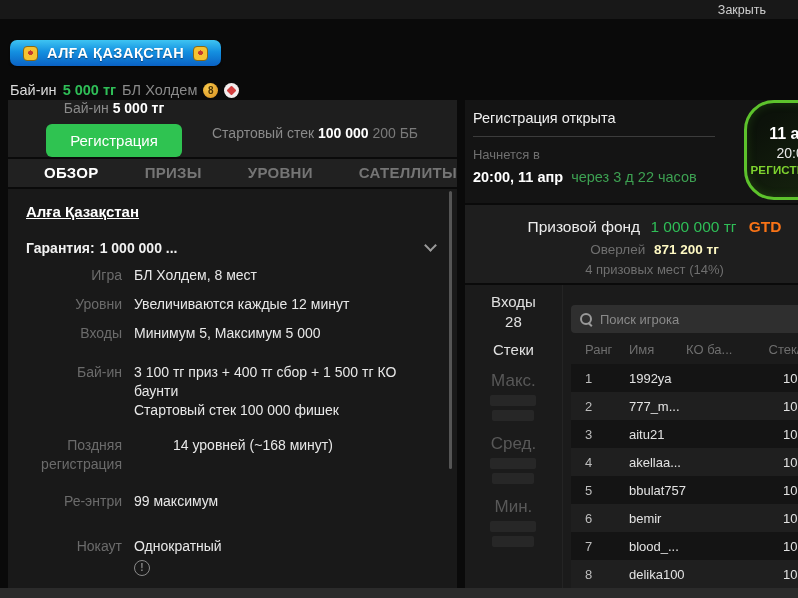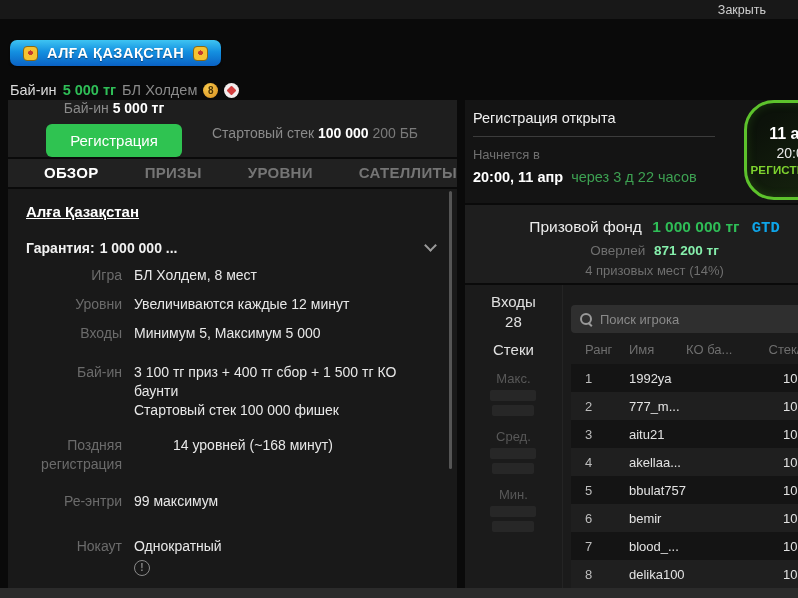--- a/index.html
+++ b/index.html
@@ -132,34 +132,34 @@
     display:flex; flex-direction:column; align-items:center; justify-content:center;
     box-shadow:0 0 10px rgba(70,160,30,.25) inset;
   }
   .start-badge .bdate { color:#fff; font-weight:bold; font-size:16px; }
   .start-badge .btime { color:#e8e8e8; font-size:14px; margin-top:2px; }
   .start-badge .breg  { color:#7ed32f; font-weight:bold; font-size:11.5px; margin-top:3px; letter-spacing:.2px; }
 
   .prize { background:#1e1e1e; height:82px; margin-top:2px; margin-bottom:2px; text-align:center; padding-top:13px; }
   .prize-line1 { font-size:15.5px; }
   .prize-line1 .plbl { color:#ececec; }
-  .prize-line1 .pval { color:#2fbe57; font-weight:bold; margin-left:6px; }
-  .prize-line1 .gtd  { color:#0ea5e9; font-weight:bold; margin-left:8px;font-family:Liberation Mono, monospace; }
+  .prize-line1 .pval { color:#2fbe57; font-weight:normal; margin-left:6px; }
+  .prize-line1 .gtd  { color:#f97316; font-weight:bold; margin-left:8px; }
   .prize-line2 { font-size:13.5px; margin-top:6px; }
   .prize-line2 .olbl { color:#6f6f6f; }
-  .prize-line2 .oval { color:#86efac; font-weight:bold; margin-left:5px; }
+  .prize-line2 .oval { color:#fef9c3; font-weight:bold; margin-left:5px; }
   .prize-line3 { font-size:13px; color:#6f6f6f; margin-top:5px; }
 
   .right-bottom { background:#1b1b1b; flex:1; display:flex; }
   .stats-col { flex:0 0 98px; text-align:center; padding-top:8px; border-right:1px solid #242424; }
   .stats-col .entries-lbl { color:#e0e0e0; font-size:15px; }
   .stats-col .entries-val { color:#e0e0e0; font-size:15px; margin-top:3px; }
   .stats-col .stacks-lbl  { color:#e0e0e0; font-size:15px; margin-top:11px; }
   .skel-group { margin-top:13px; }
-  .skel-lbl { color:#585858; font-size:13px; }
+  .skel-lbl { color:#585858; font-size:17px; }
   .skel-bar { width:46px; height:11px; background:#272727; border-radius:2px; margin:4px auto 0; }
   .skel-bar.b2 { width:42px; }
 
   .table-area { flex:1; position:relative; padding:4px 8px 0 8px; }
   .search-box {
     margin-top:16px; height:28px; background:#2f2f2f; border-radius:4px;
     display:flex; align-items:center; padding:0 8px; gap:7px;
   }
   .search-glyph { position:relative; width:14px; height:14px; flex:0 0 14px; }
   .search-glyph::before {

